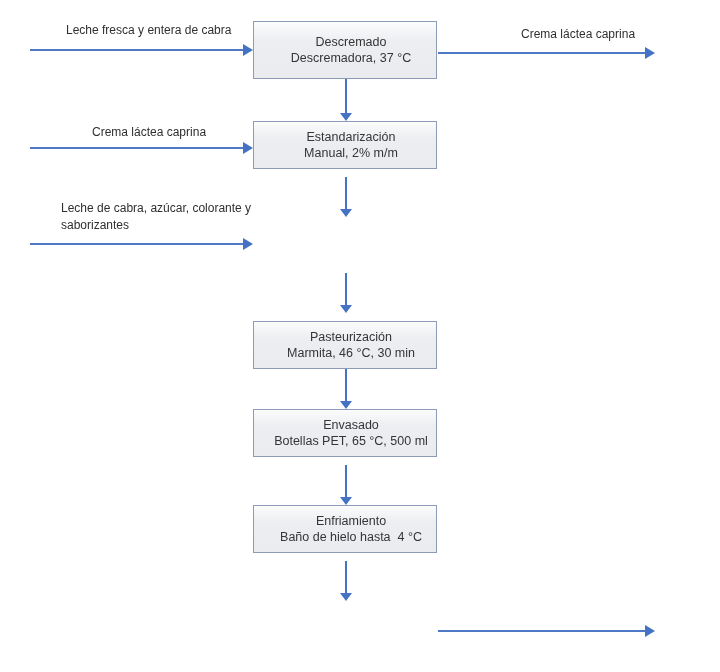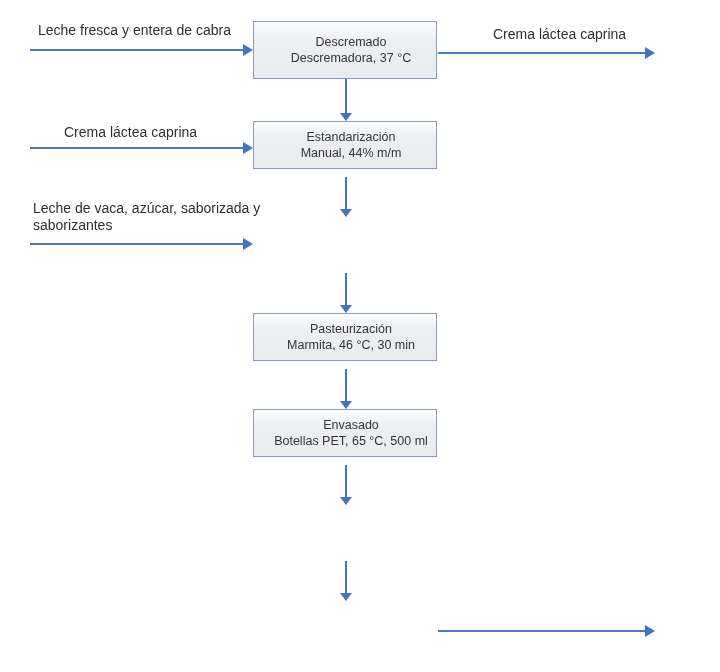--- a/index.html
+++ b/index.html
@@ -80,45 +80,50 @@
     top: 0;
     width: 0;
     height: 0;
     border-top: 6px solid transparent;
     border-bottom: 6px solid transparent;
     border-left: 10px solid #4472c4;
   }
   
   .flow-label {
     position: absolute;
-    font-size: 14px;
+    font-size: 12px;
     line-height: 17px;
     color: #2f2f2f;
+    margin-left: 28px;
   }
 </style>
 </head>
 <body>
 
 <div class="canvas">
 
   <div class="box" style="top:21px;height:58px">
     <div class="box-title">Descremado</div>
     <div class="box-detail">Descremadora, 37 °C</div>
   </div>
   <div class="box" style="top:121px">
     <div class="box-title">Estandarización</div>
-    <div class="box-detail">Manual, 44% m/m</div>
+    <div class="box-detail">Manual, 2% m/m</div>
   </div>
-  <div class="box" style="top:313px">
+  <div class="box" style="top:321px">
     <div class="box-title">Pasteurización</div>
     <div class="box-detail">Marmita, 46 °C, 30 min</div>
   </div>
   <div class="box" style="top:409px">
     <div class="box-title">Envasado</div>
     <div class="box-detail">Botellas PET, 65 °C, 500 ml</div>
+  </div>
+  <div class="box" style="top:505px">
+    <div class="box-title">Enfriamiento</div>
+    <div class="box-detail">Baño de hielo hasta  4 °C</div>
   </div>
 
   <div class="v-arrow" style="top:79px;height:42px">
       <div class="v-line"></div>
       <div class="v-head"></div>
     </div>
   <div class="v-arrow" style="top:177px;height:40px">
       <div class="v-line"></div>
       <div class="v-head"></div>
     </div>
@@ -156,16 +161,16 @@
       <div class="h-line"></div>
       <div class="h-head"></div>
     </div>
   <div class="h-arrow" style="left:438px;top:625px;width:217px">
       <div class="h-line"></div>
       <div class="h-head"></div>
     </div>
 
   <div class="flow-label" style="left:38px;top:22px">Leche fresca y entera de cabra</div>
   <div class="flow-label" style="left:64px;top:124px">Crema láctea caprina</div>
-  <div class="flow-label" style="left:33px;top:200px;width:232px">Leche de vaca, azúcar, saborizada y saborizantes</div>
+  <div class="flow-label" style="left:33px;top:200px;width:232px">Leche de cabra, azúcar, colorante y saborizantes</div>
   <div class="flow-label" style="left:493px;top:26px">Crema láctea caprina</div>
 
 </div>
 
 </body></html>

